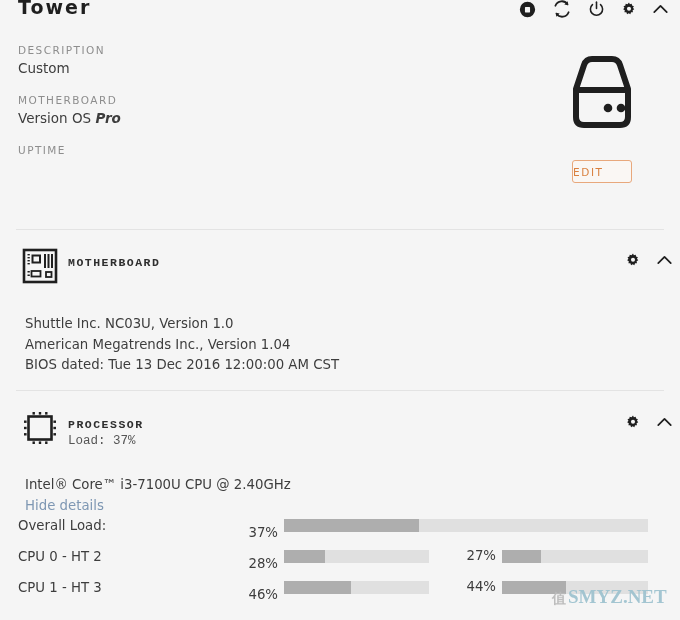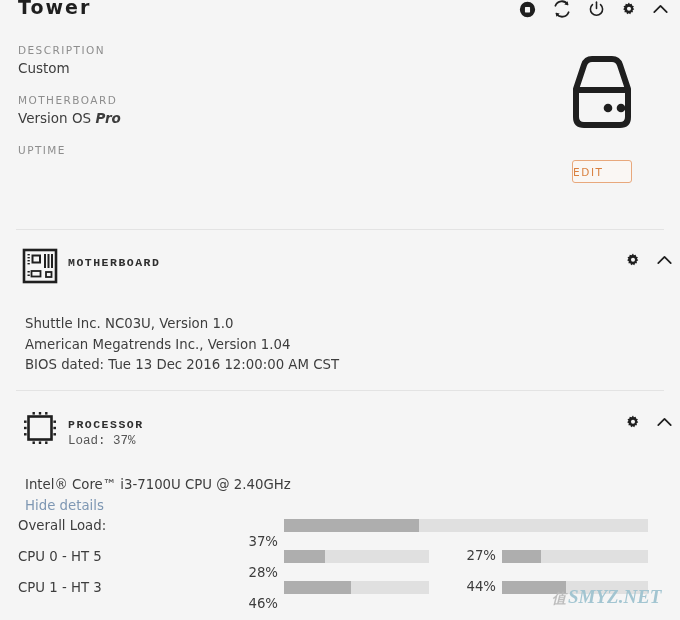--- a/index.html
+++ b/index.html
@@ -194,40 +194,39 @@
   .bar-track {
     position: absolute;
     height: 13px;
     background: #e0e0e0;
   }
   .bar-fill {
     height: 13px;
     background: #aeaeae;
   }
   
-  .pct-a { left: 244px; top: 19px; }
+  .pct-a { left: 244px; top: 10px; }
   .track-a-wide { left: 284px; top: 4px; width: 364px; }
   .track-a-half { left: 284px; top: 4px; width: 145px; }
   .pct-b { left: 462px; top: 2px; }
   .track-b-half { left: 502px; top: 4px; width: 146px; }
 
   
   .watermark {
     position: absolute;
     left: 552px;
     top: 586px;
     font-size: 19px;
     font-weight: bold;
     color: #9dc2cf;
     letter-spacing: 0px;
     opacity: 0.92;
     font-family: "Liberation Serif", serif;
     white-space: nowrap;
     pointer-events: none;
-    font-style: italic;
   }
   .wm-cn {
     font-size: 14px;
     color: #b9b9b9;
     font-family: "DejaVu Sans", sans-serif;
     margin-right: 2px;
   }
 </style>
 </head>
 <body>
@@ -388,21 +387,21 @@
 
     <div class="load-row">
       <div class="load-label">Overall Load:</div>
       <div class="pct pct-a">37%</div>
       <div class="bar-track track-a-wide">
         <div class="bar-fill" id="fill-0a" style="width: 37%;"></div>
       </div>
     </div>
 
     <div class="load-row">
-      <div class="load-label">CPU 0 - HT 5</div>
+      <div class="load-label">CPU 0 - HT 2</div>
       <div class="pct pct-a">28%</div>
       <div class="bar-track track-a-half">
         <div class="bar-fill" id="fill-1a" style="width: 28%;"></div>
       </div>
       <div class="pct pct-b">27%</div>
       <div class="bar-track track-b-half">
         <div class="bar-fill" id="fill-1b" style="width: 27%;"></div>
       </div>
     </div>
 

